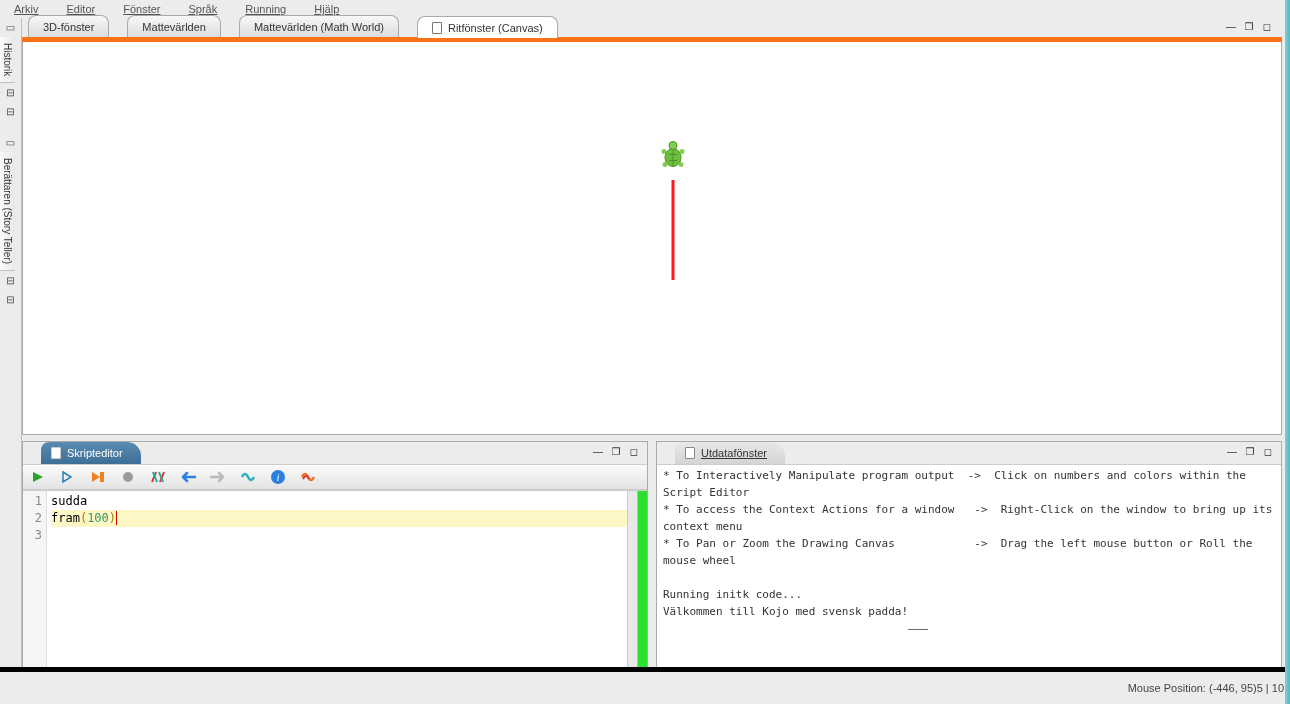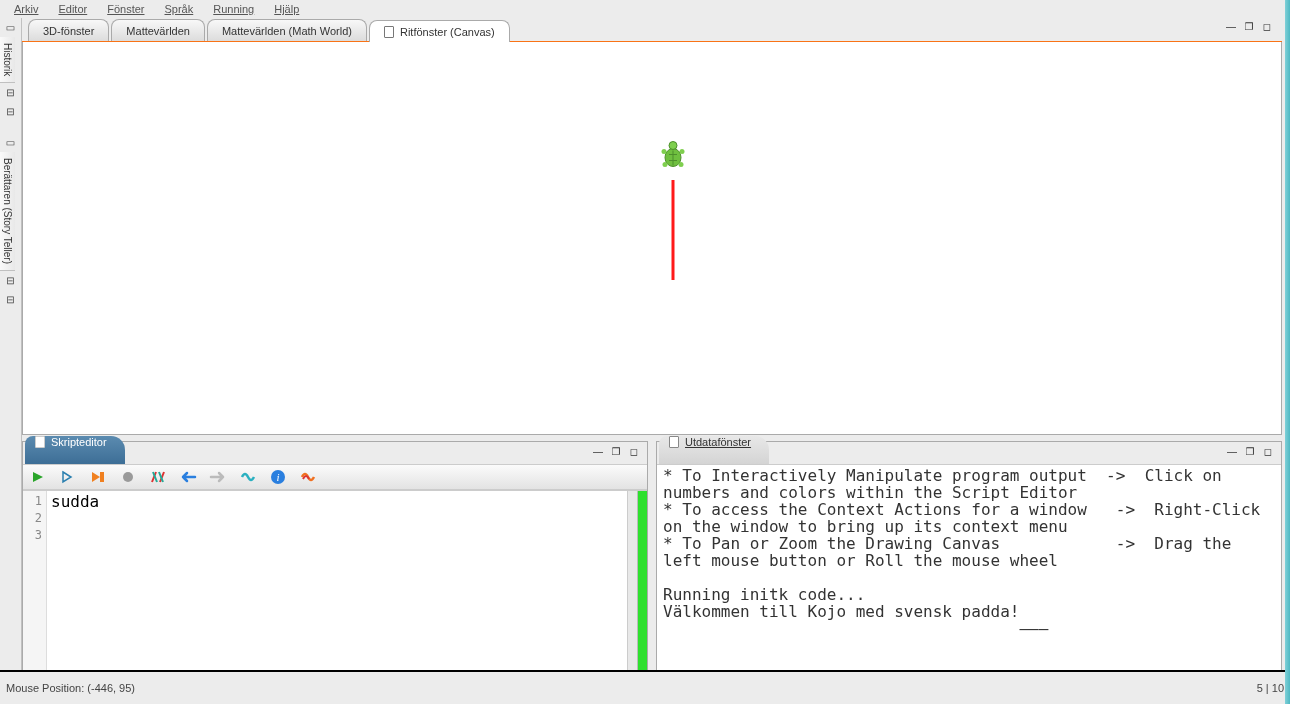--- a/index.html
+++ b/index.html
@@ -11,21 +11,21 @@
     height: 704px;
     overflow: hidden;
     position: relative;
   }
   .menubar {
     height: 18px;
     display: flex;
     align-items: center;
     padding: 0 6px;
     color: #555;
-    gap: 4px;
+    gap: 12px;
     font-size: 11px;
   }
   .menubar span { padding: 0 4px; }
   .menubar .underline { text-decoration: underline; }
   .main-area {
     position: absolute;
     left: 22px;
     top: 18px;
     right: 8px;
     bottom: 18px;
@@ -49,23 +49,23 @@
     padding: 6px 2px;
     border-bottom: 1px solid #c0c0c0;
     background: linear-gradient(to right,#fafafa,#e8e8e8);
   }
   .rail-icons { padding: 4px 2px; font-size: 10px; color:#444; text-align:center; }
   .tabs-row {
     height: 24px;
     display: flex;
     align-items: flex-end;
     padding-left: 6px;
-    gap: 0;
-    background: #ececec;
-    border-bottom: 1px solid #f97316;
+    gap: 16px;
+    background: #ececec;
+    border-bottom: 5px solid #f97316;
     position: relative;
   }
   .tab {
     height: 22px;
     padding: 0 14px;
     display: flex;
     align-items: center;
     font-size: 11px;
     color: #333;
     background: linear-gradient(#f8f8f8,#dcdcdc);
@@ -133,30 +133,30 @@
     background: #ececec;
   }
   .panel-header {
     height: 22px;
     display: flex;
     align-items: flex-end;
     position: relative;
     background: #ececec;
   }
   .panel-tab {
-    height: 28px;
+    height: 22px;
     padding: 0 18px 0 10px;
     display: flex;
-    align-items: flex-start;
+    align-items: center;
     font-size: 11px;
     color: #fff;
     background: linear-gradient(#5b8bb0,#3d6e96);
     border-top-left-radius: 8px;
     border-top-right-radius: 14px;
-    margin-left: 2px;
+    margin-left: 18px;
   }
   .panel-tab.light {
     background: linear-gradient(#e8e8e8,#d4d4d4);
     color:#333;
     text-decoration:underline;
   }
   .panel-tab .doc-icon {
     width: 10px; height: 12px; border:1px solid #ccc; border-radius:1px; margin-right:6px; background:#fff;
   }
   .panel-win-controls {
@@ -194,21 +194,21 @@
     font-family: Menlo, monospace;
     font-size: 12px;
     color: #888;
     text-align: right;
     padding: 2px 4px 0 0;
     line-height: 17px;
   }
   .code-area {
     flex: 1;
     font-family: Menlo, monospace;
-    font-size: 16px;
+    font-size: 12px;
     line-height: 17px;
     padding: 2px 0 0 4px;
     position: relative;
   }
   .code-line { height: 17px; white-space: pre; }
   .hl { background: #fdf7c6; width:100%; display:inline-block;}
   .kw1 { color: #000; }
   .fn { color: #000; }
   .paren { color: #b08000; }
   .num { color: #339966; }
@@ -221,39 +221,39 @@
   .scroll-right {
     width: 10px;
     background: #e8e8e8;
     border-left: 1px solid #ccc;
   }
   .output-body {
     flex: 1;
     background: #fff;
     border-top: 1px solid #ccc;
     font-family: Menlo, monospace;
-    font-size: 16px;
+    font-size: 11px;
     line-height: 17px;
     padding: 2px 6px;
     color: #333;
     overflow: hidden;
     white-space: pre-wrap;
   }
   .statusbar {
     position: absolute;
     left: 0; right: 0; bottom: 0;
     height: 18px;
     background: #ececec;
-    border-top: 2px solid #000000;
+    border-top: 5px solid #000000;
     font-size: 11px;
     color: #444;
     display: flex;
     align-items: center;
     padding: 16px 6px;
-    justify-content: space-between;
+    justify-content: flex-end;
   }
   .right-edge {
     position:absolute; right:0; top:0; width:5px; height:100%;
     background: linear-gradient(to right,#7fd0d8,#4fb8c2);
   }
 </style>
 </head>
 <body>
 
 <div class="menubar">
@@ -386,20 +386,21 @@
           </div>
       </div>
       <div class="editor-body">
         <div class="gutter">
           <div>1</div>
           <div>2</div>
           <div>3</div>
         </div>
         <div class="code-area">
           <div class="code-line"><span class="kw1">sudda</span></div>
+          <div class="code-line hl"><span class="fn">fram</span><span class="paren">(</span><span class="num">100</span><span class="paren">)</span><span class="cursor"></span></div>
           <div class="code-line"></div>
         </div>
         <div class="scroll-right"></div>
         <div class="exec-bar"></div>
       </div>
     </div>
 
     <div class="panel">
       <div class="panel-header">
         <div class="panel-tab light">

